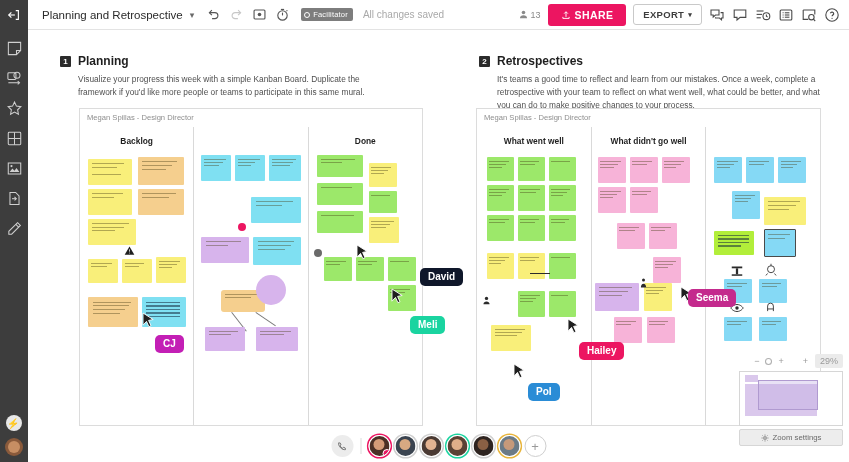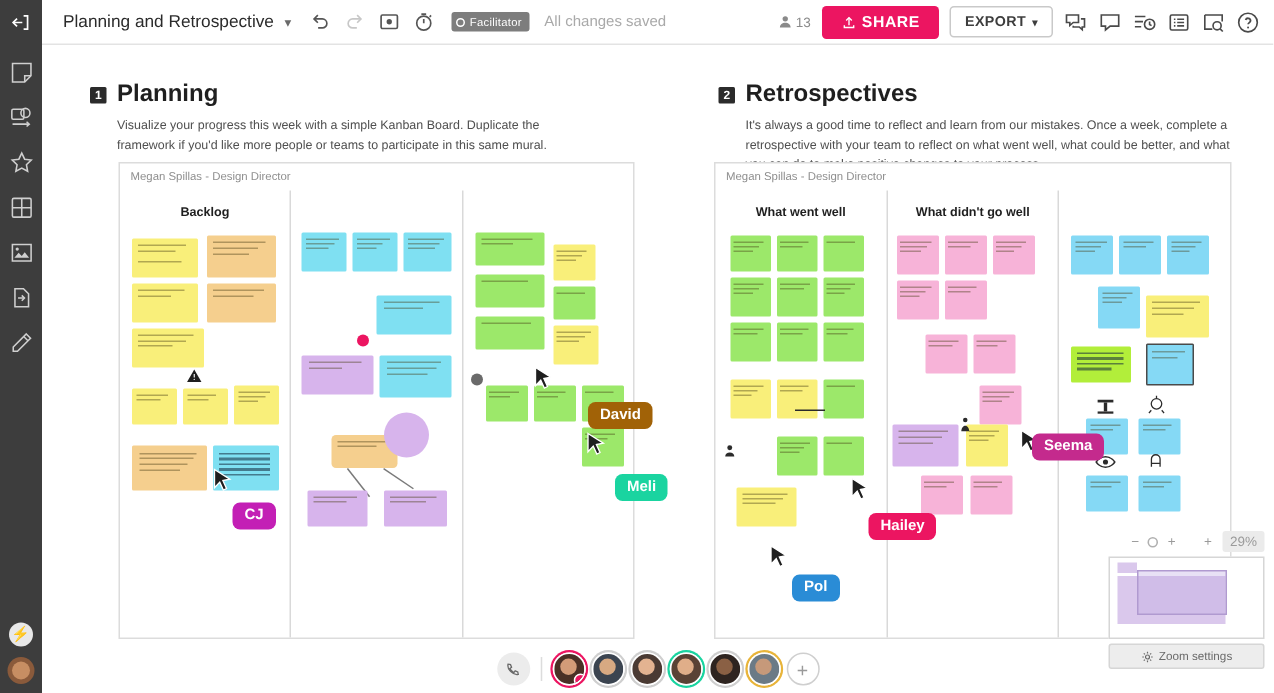--- a/index.html
+++ b/index.html
@@ -67,21 +67,21 @@
   
   .canvas { position:absolute; left:28px; top:30px; width:821px; height:432px; background:#fff; }
 
   
   .sec { position:absolute; }
   .sec-title { display:flex; align-items:center; gap:7px; }
   .sec-num {
     width:11px;height:11px;background:#2b2b2b;color:#fff;border-radius:1px;
     font-size:8px;display:flex;align-items:center;justify-content:center;font-weight:bold;
   }
-  .sec-h { font-size:16px; font-weight:bold; color:#1f1f1f; }
+  .sec-h { font-size:12px; font-weight:bold; color:#1f1f1f; }
   .sec-body { font-size:8.3px; color:#4f4f4f; line-height:1.55; margin-top:5px; margin-left:18px; }
 
   
   .frame { position:absolute; background:#fff; border:1px solid #dcdcdc; }
   .frame-label { font-size:7.6px; color:#8e8e8e; padding:4px 0 0 7px; }
   .cols { position:absolute; left:0; right:0; top:18px; bottom:0; display:flex; }
   .col { flex:1; position:relative; }
   .col + .col { border-left:1px solid #d9d9d9; }
   .col-h { text-align:center; font-size:8.4px; font-weight:bold; color:#1f1f1f; padding-top:9px; }
 
@@ -320,21 +320,21 @@
       <div class="sec-h">Planning</div>
     </div>
     <div class="sec-body">Visualize your progress this week with a simple Kanban Board. Duplicate the framework if you'd like more people or teams to participate in this same mural.</div>
   </div>
 
   <div class="sec" style="left:451px; top:24px; width:345px;">
     <div class="sec-title">
       <div class="sec-num">2</div>
       <div class="sec-h">Retrospectives</div>
     </div>
-    <div class="sec-body">It's always a good time to reflect and learn from our mistakes. Once a week, complete a retrospective with your team to reflect on what went well, what could be better, and what you can do to make positive changes to your process.</div>
+    <div class="sec-body">It's teams a good time to reflect and learn from our mistakes. Once a week, complete a retrospective with your team to reflect on what went well, what could be better, and what you can do to make positive changes to your process.</div>
   </div>
 
   <div class="frame" style="left:51px; top:78px; width:344px; height:318px;">
     <div class="frame-label">Megan Spillas - Design Director</div>
     <div class="cols">
 
       <div class="col">
         <div class="col-h">Backlog</div>
         <div class="note" style="left:8px;top:32px;width:44px;height:26px;background:#f9ef7a">
             <div class="lines">
@@ -476,20 +476,21 @@
         <div class="note" style="left:62px;top:200px;width:42px;height:24px;background:#d7b4ec">
             <div class="lines">
               <i style="width:90%"></i>
               <i style="width:70%"></i>
             </div>
           </div>
         <div style="position:absolute;left:44px;top:96px;width:8px;height:8px;border-radius:50%;background:#ec1561"></div>
       </div>
 
       <div class="col">
+        <div class="col-h">Done</div>
         <div class="note" style="left:8px;top:28px;width:46px;height:22px;background:#9ce86a">
             <div class="lines">
               <i style="width:90%"></i>
               <i style="width:56%"></i>
             </div>
           </div>
         <div class="note" style="left:8px;top:56px;width:46px;height:22px;background:#9ce86a">
             <div class="lines">
               <i style="width:84%"></i>
             </div>
@@ -835,21 +836,21 @@
   </div>
 
   <svg class="cursor" style="left:114px; top:282px" viewBox="0 0 13 18">
     <path d="M1 1l10.2 6.5-4.6.9 2.4 5.3-2.1 1-2.4-5.3L1 13.2z" fill="#1f1f1f" stroke="#fff" stroke-width=".9"></path>
   </svg>
   <div class="cur-label" style="left:127px; top:305px; background:#c31fb5">CJ</div>
 
   <svg class="cursor" style="left:328px; top:214px" viewBox="0 0 13 18">
     <path d="M1 1l10.2 6.5-4.6.9 2.4 5.3-2.1 1-2.4-5.3L1 13.2z" fill="#1f1f1f" stroke="#fff" stroke-width=".9"></path>
   </svg>
-  <div class="cur-label" style="left:364px; top:238px; background:#a16207">David</div>
+  <div class="cur-label" style="left:392px; top:238px; background:#0f172a">David</div>
 
   <svg class="cursor" style="left:363px; top:258px" viewBox="0 0 13 18">
     <path d="M1 1l10.2 6.5-4.6.9 2.4 5.3-2.1 1-2.4-5.3L1 13.2z" fill="#1f1f1f" stroke="#fff" stroke-width=".9"></path>
   </svg>
   <div class="cur-label" style="left:382px; top:286px; background:#1ad4a0">Meli</div>
 
   <svg class="cursor" style="left:652px; top:256px" viewBox="0 0 13 18">
     <path d="M1 1l10.2 6.5-4.6.9 2.4 5.3-2.1 1-2.4-5.3L1 13.2z" fill="#1f1f1f" stroke="#fff" stroke-width=".9"></path>
   </svg>
   <div class="cur-label" style="left:660px; top:259px; background:#c42a8d">Seema</div>

